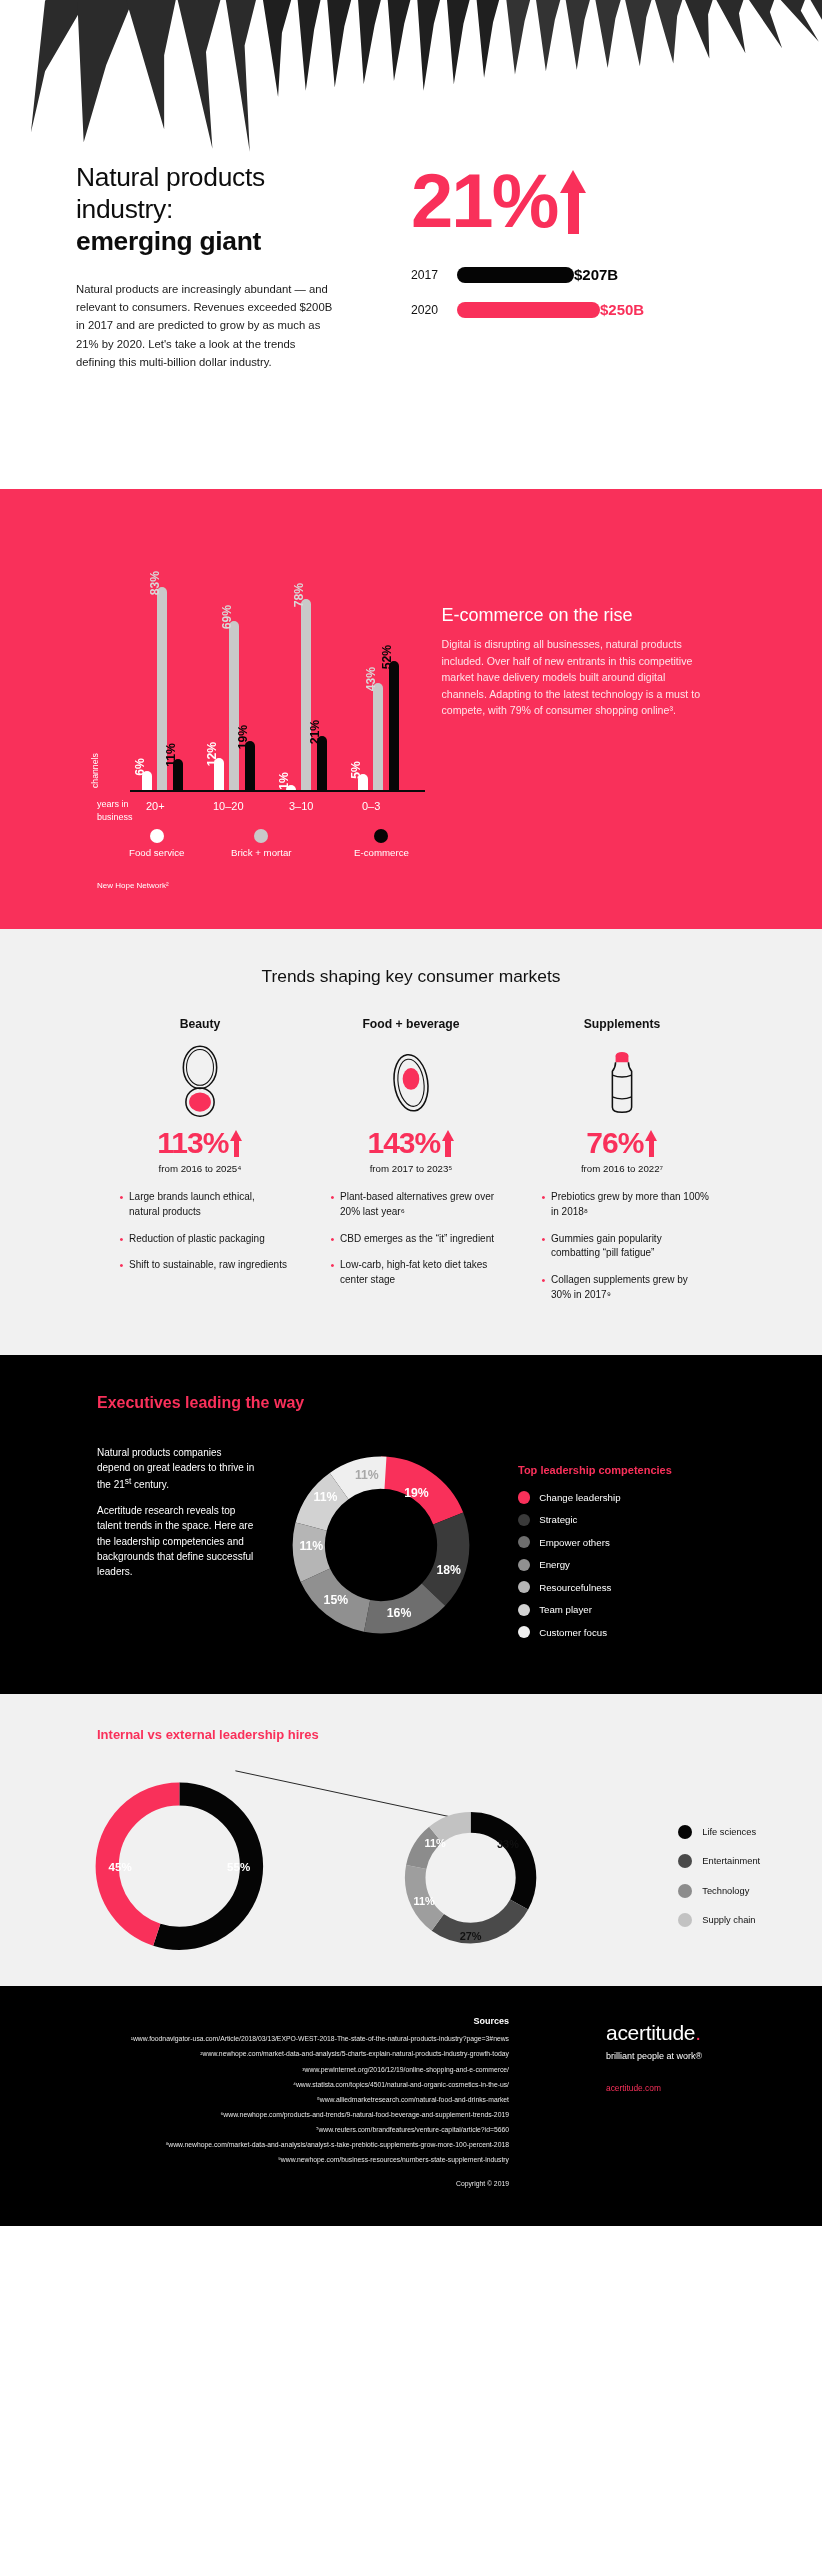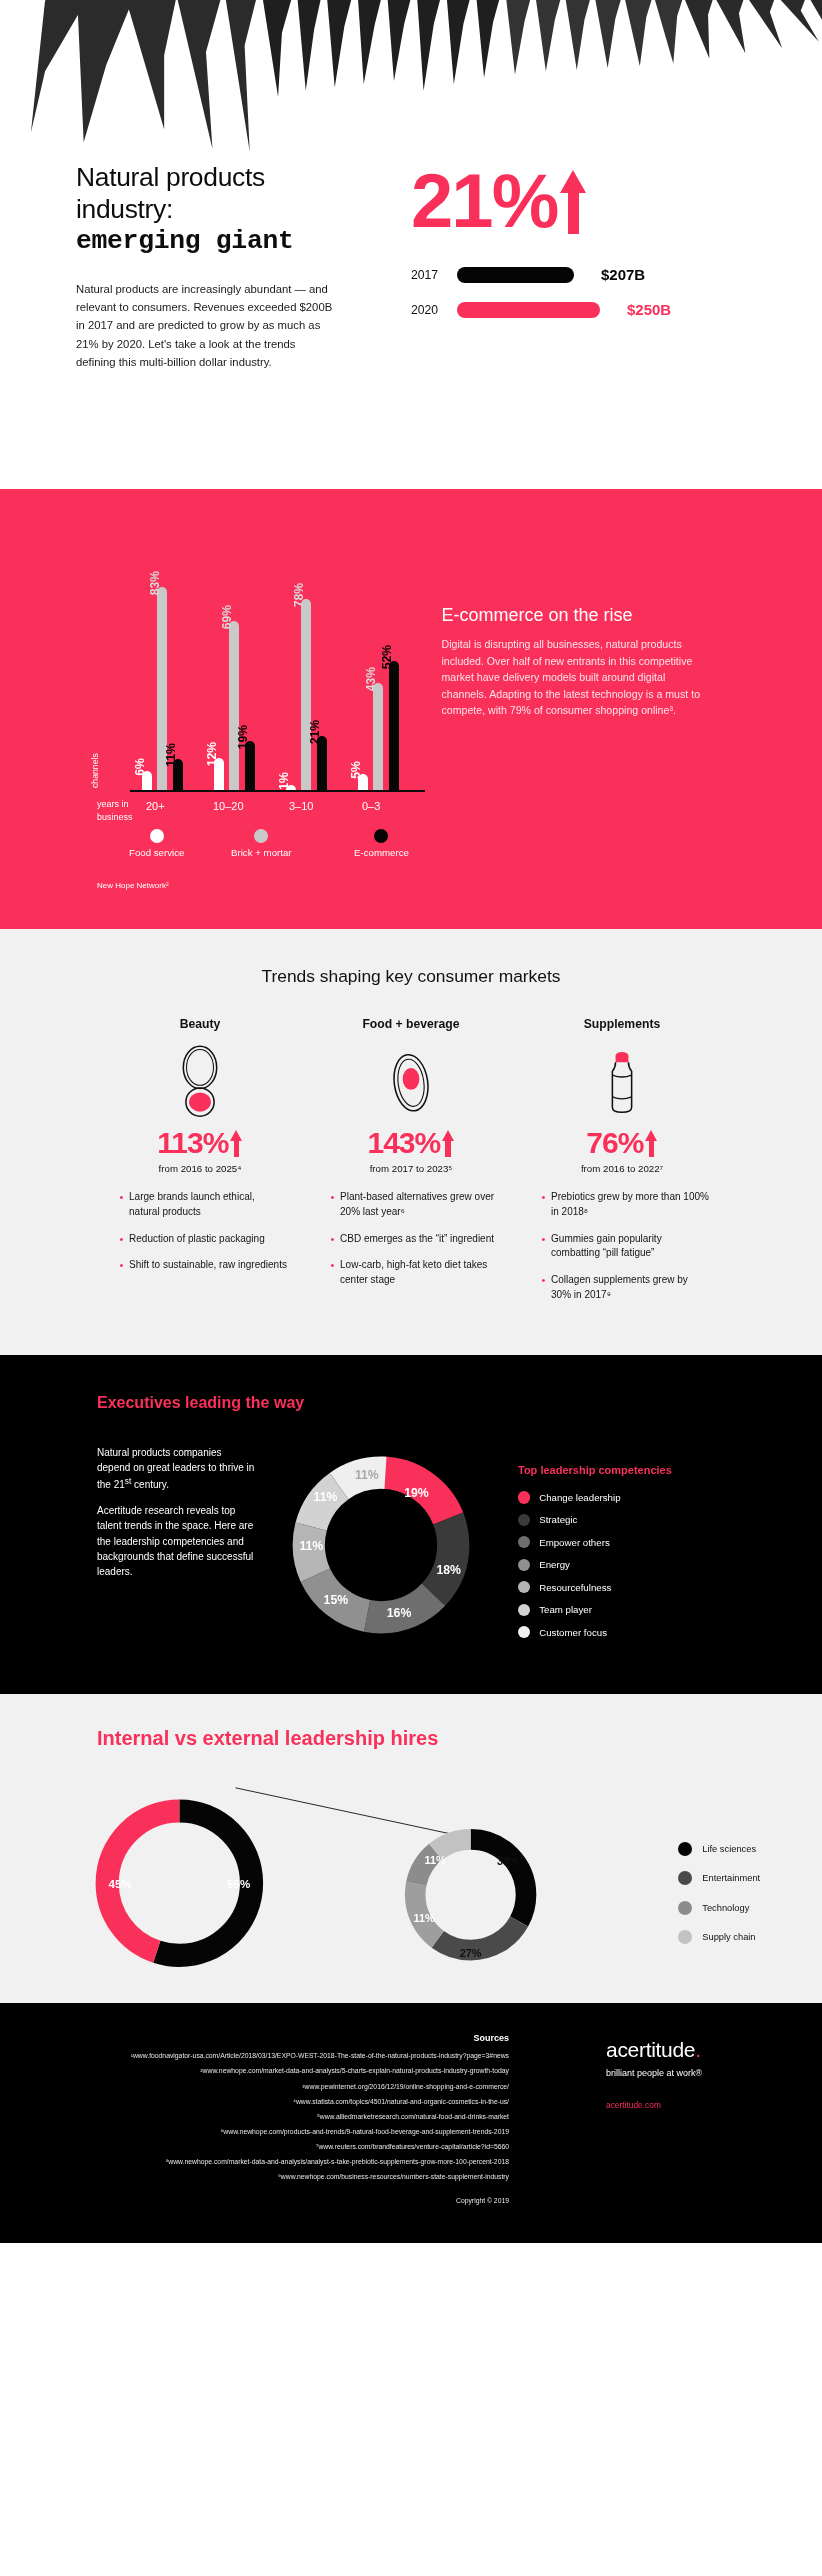--- a/index.html
+++ b/index.html
@@ -13,37 +13,37 @@
     overflow-x:hidden;
   }
   .page { width:822px; position:relative; }
 
   
   .hero { position:relative; background:#ffffff; height:489px; overflow:hidden; }
   .leaves { position:absolute; top:-6.4px; left:0; width:822px; height:174px; }
   .hero-inner { position:relative; padding:161px 0 0 76px; width:822px; display:flex; }
   .hero-left { width:277px; }
   .hero-title { font-size:26.4px; line-height:1.22; color:#0d0d0d; font-weight:400; letter-spacing:-0.3px; }
-  .hero-title .bold { font-weight:700; display:block;font-family:Liberation Mono, monospace; }
+  .hero-title .bold { font-weight:700; display:block; }
   .hero-body { margin-top:22px; font-size:11.3px; line-height:1.62; color:#1a1a1a; width:258px; }
 
   .hero-right { margin-left:58px; padding-top:6.4px; }
   .big-stat { display:flex; align-items:center; color:#f9305a; }
   .big-stat .num { font-size:76px; font-weight:800; letter-spacing:-1.9px; line-height:0.9; }
   .arrow-up { width:27px; height:64px; position:relative; margin-left:2.6px; }
   .arrow-up::before { content:""; position:absolute; left:7.7px; bottom:0; width:11.6px; height:44px; background:#f9305a; }
   .arrow-up::after { content:""; position:absolute; left:0; top:0; width:0; height:0; border-left:13.5px solid transparent; border-right:13.5px solid transparent; border-bottom:23px solid #f9305a; }
 
   .rev-rows { margin-top:26px; }
   .rev-row { display:flex; align-items:center; height:26px; margin-bottom:9px; }
   .rev-year { width:46px; font-size:12.2px; color:#111; }
   .rev-bar { height:16px; border-radius:8.4px; }
   .rev-bar.y17 { width:117px; background:#050505; }
   .rev-bar.y20 { width:143px; background:#f9305a; }
-  .rev-val { margin-left:27px; font-size:15px; font-weight:800; }
+  .rev-val { margin-left:0; font-size:15px; font-weight:800; }
   .rev-val.dark { color:#050505; }
   .rev-val.pink { color:#f9305a; }
 
   
   .ecom { background:#f9305a; padding:45px 0 39px 0; position:relative; }
   .ecom-inner { display:flex; padding-left:97px; }
   .chart-wrap { width:322px; position:relative; }
   .bars-area { position:relative; height:258px; }
   .axis-line { position:absolute; left:33px; right:-6.4px; bottom:0; height:1.9px; background:#0a0a0a; }
   .ylabel { position:absolute; left:2.6px; bottom:3.9px; transform-origin:left bottom; transform:rotate(-90deg); color:#fff; font-size:8.7px; white-space:nowrap; }
@@ -99,21 +99,21 @@
   .exec-left p { margin-bottom:10.3px; }
   .donut-wrap { position:relative; width:200px; height:200px; margin-left:26px; }
   .legend2 { margin-left:37px; padding-top:18px; }
   .legend2-h { color:#f9305a; font-size:11px; font-weight:800; line-height:1.3; margin-bottom:14px; }
   .lg2 { display:flex; align-items:center; margin-bottom:10.3px; }
   .lg2 .d { width:12.2px; height:12.2px; border-radius:50%; margin-right:9px; flex:none; }
   .lg2 .t { color:#fff; font-size:9.7px; }
 
   
   .hires { background:#f1f1f1; padding:33px 0 36px 0; }
-  .hires-h { color:#f9305a; font-size:20px; padding-left:97px; margin-bottom:30px; }
+  .hires-h { color:#f9305a; font-size:13px; padding-left:97px; margin-bottom:21px; }
   .hires-inner { position:relative; padding-left:84px; display:flex; align-items:flex-start; }
   .hires-legend { margin-left:27px; padding-top:62px; }
   .lg3 { display:flex; align-items:center; margin-bottom:15.5px; }
   .lg3 .d { width:14px; height:14px; border-radius:50%; margin-right:10.3px; flex:none; }
   .lg3 .t { font-size:9.3px; color:#111; }
   .ie-legend { display:flex; padding-left:160px; margin-top:11.6px; gap:36px; }
   .ie-item { text-align:center; }
   .ie-dot { width:11px; height:11px; border-radius:50%; margin:0 auto 5.8px auto; }
   .ie-t { font-size:9px; font-weight:800; color:#111; }
 

